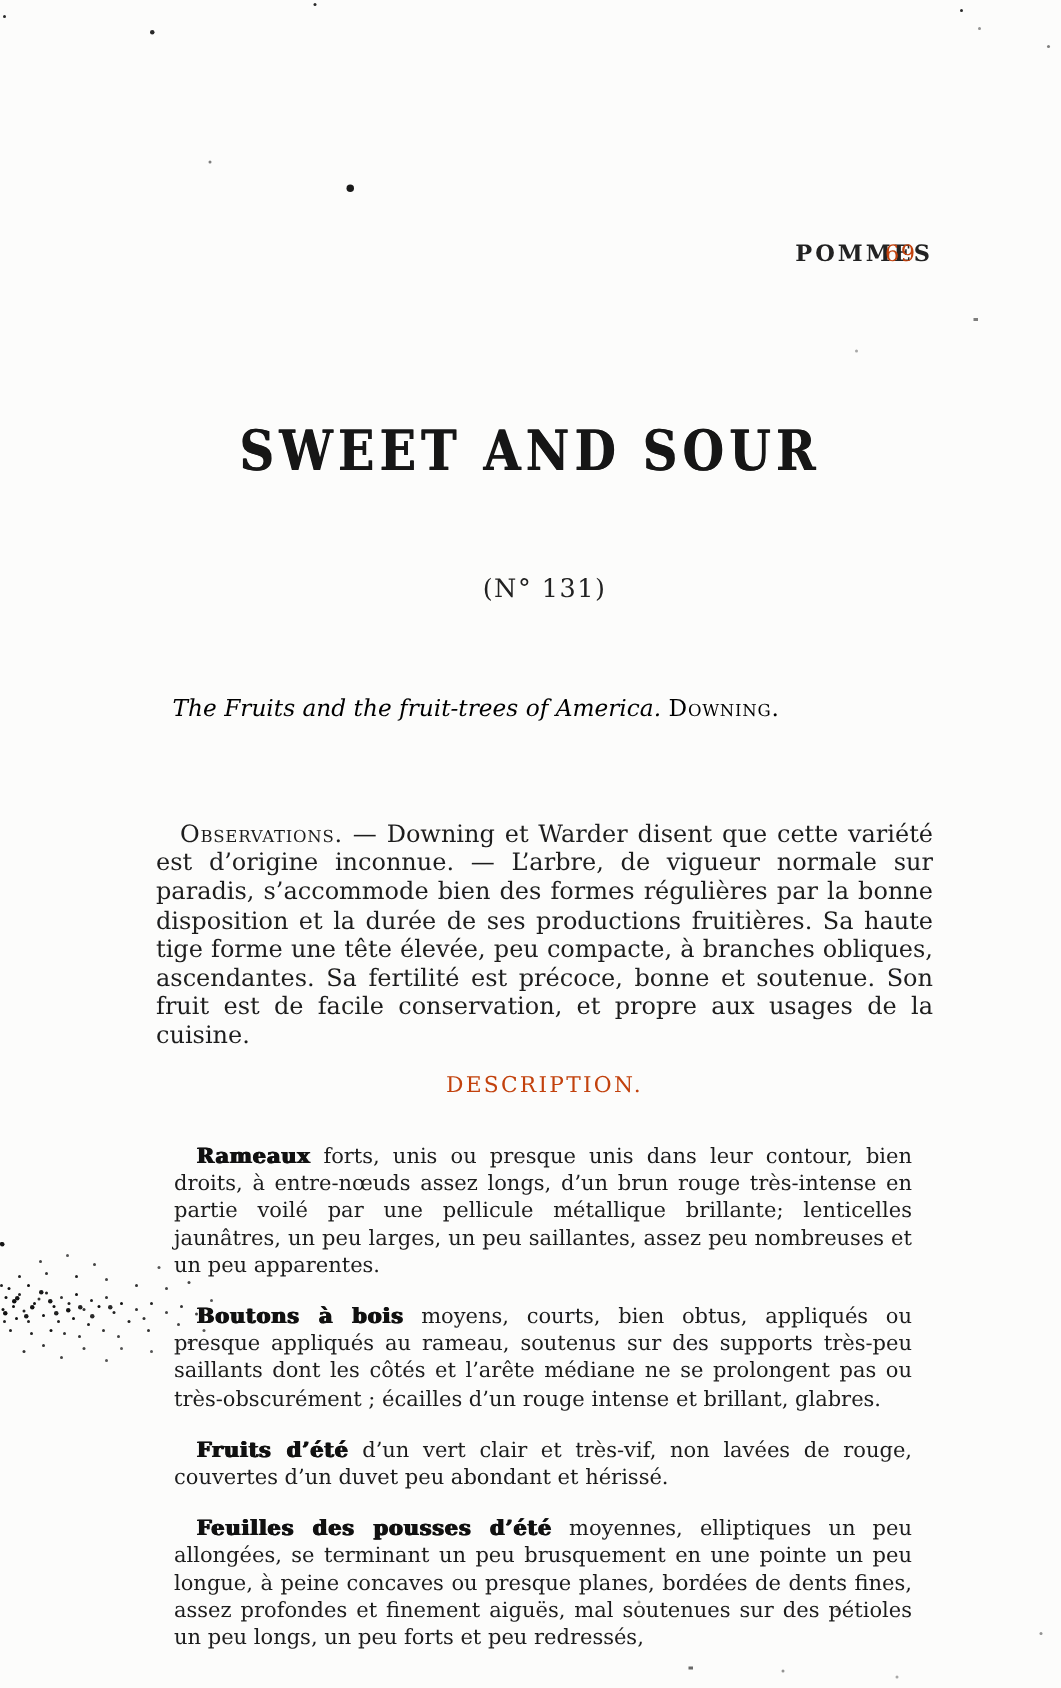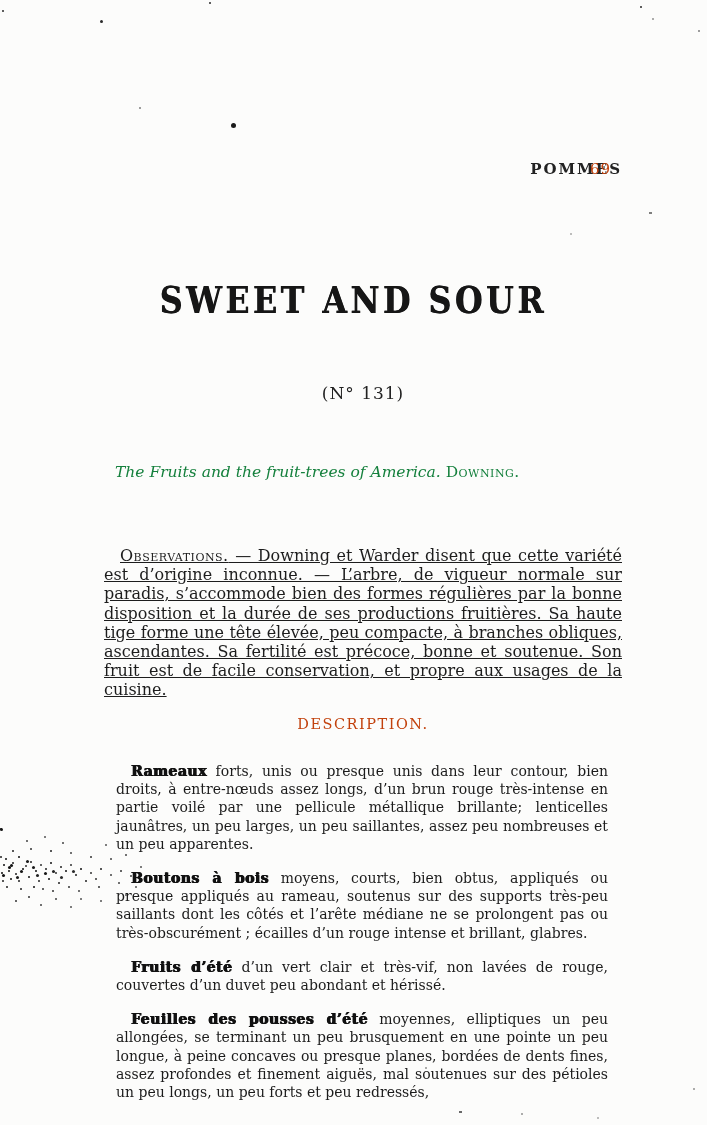--- a/index.html
+++ b/index.html
@@ -41,32 +41,31 @@
   }
   .variety-number {
     position: absolute; top: 383px; left: 104px; width: 518px;
     text-align: center;
     font-size: 17px; letter-spacing: 1px; color: #222;
   }
 
   
   .references {
     position: absolute; top: 463px; left: 115px; width: 490px;
-    font-size: 15.5px; line-height: 19px; color: #15803d;
+    font-size: 15.5px; line-height: 19px; color: #000000;
   }
   .reference-title { font-style: italic; }
   .reference-author { font-style: normal; font-variant: small-caps; letter-spacing: 0.5px; }
 
   
   .observations {
     position: absolute; top: 546px; left: 104px; width: 518px;
     font-size: 16px; line-height: 19.2px;
     text-align: justify; text-indent: 16px;
     color: #1d1d1d;
-    text-decoration: underline;
   }
   .smallcaps-lead { font-variant: small-caps; letter-spacing: 0.5px; }
 
   
   .description-heading {
     position: absolute; top: 716px; left: 104px; width: 518px;
     text-align: center;
     font-size: 14.5px; letter-spacing: 1.5px; color: #c2410c;
   }
   .description-body {

